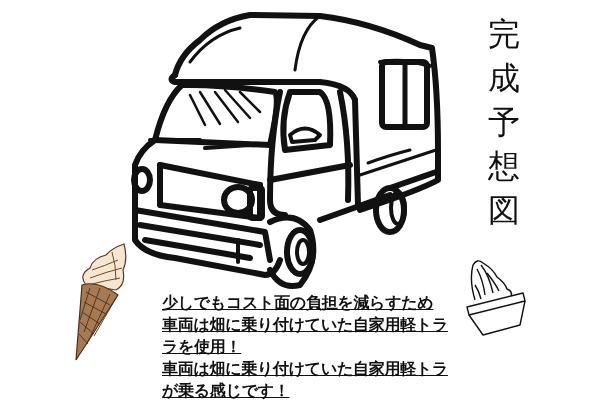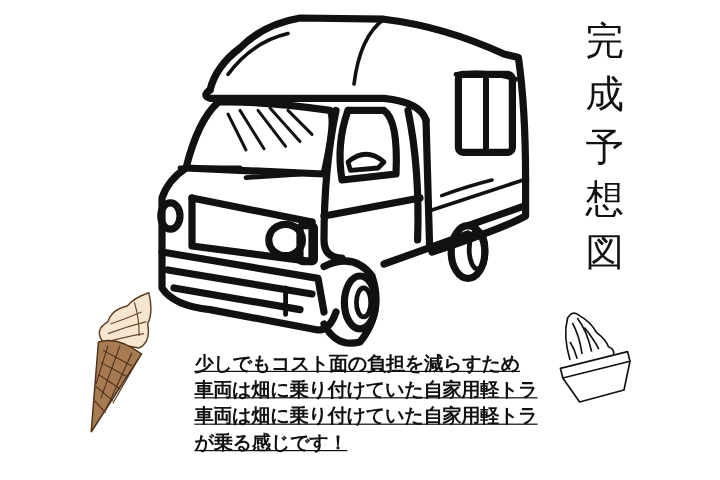--- a/index.html
+++ b/index.html
@@ -179,15 +179,16 @@
   <span class="title-char">完</span>
   <span class="title-char">成</span>
   <span class="title-char">予</span>
   <span class="title-char">想</span>
   <span class="title-char">図</span>
 </div>
 
 <div class="caption">
   <span class="caption-line">少しでもコスト面の負担を減らすため</span>
   <span class="caption-line">車両は畑に乗り付けていた自家用軽トラ</span>
+  <span class="caption-line">ラを使用！</span>
   <span class="caption-line">車両は畑に乗り付けていた自家用軽トラ</span>
   <span class="caption-line">が乗る感じです！</span>
 </div>
 
 </body></html>

